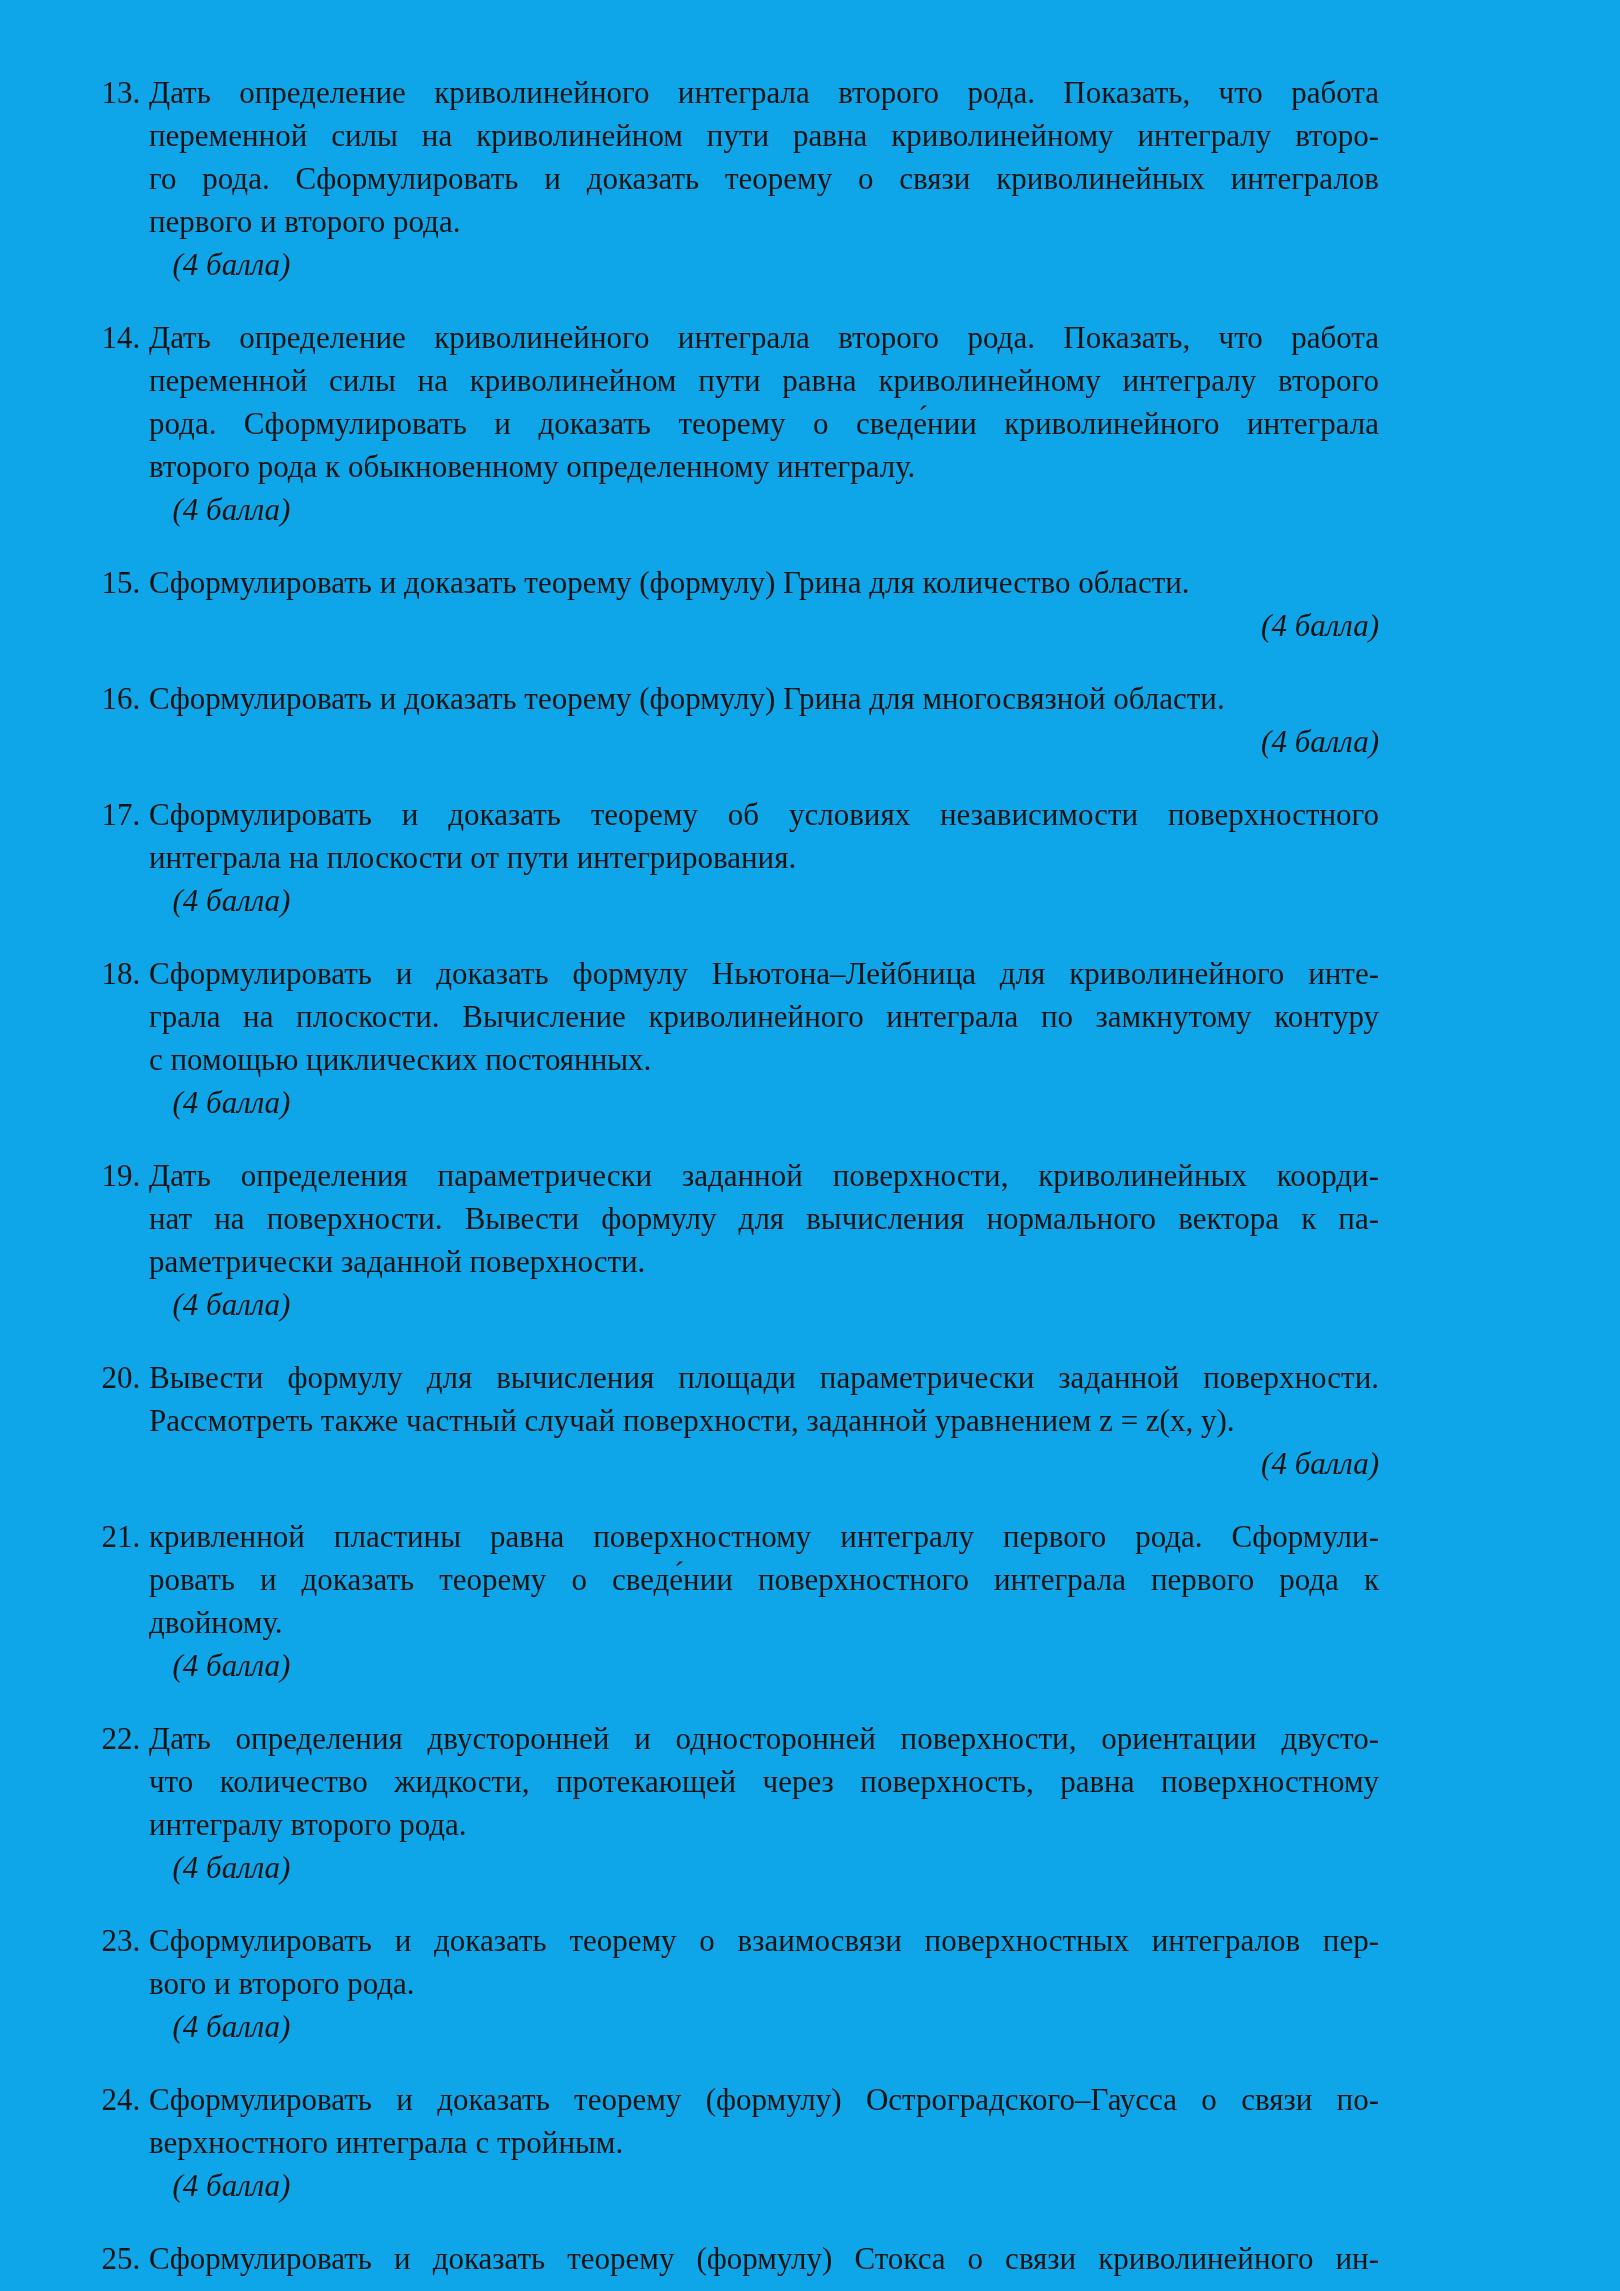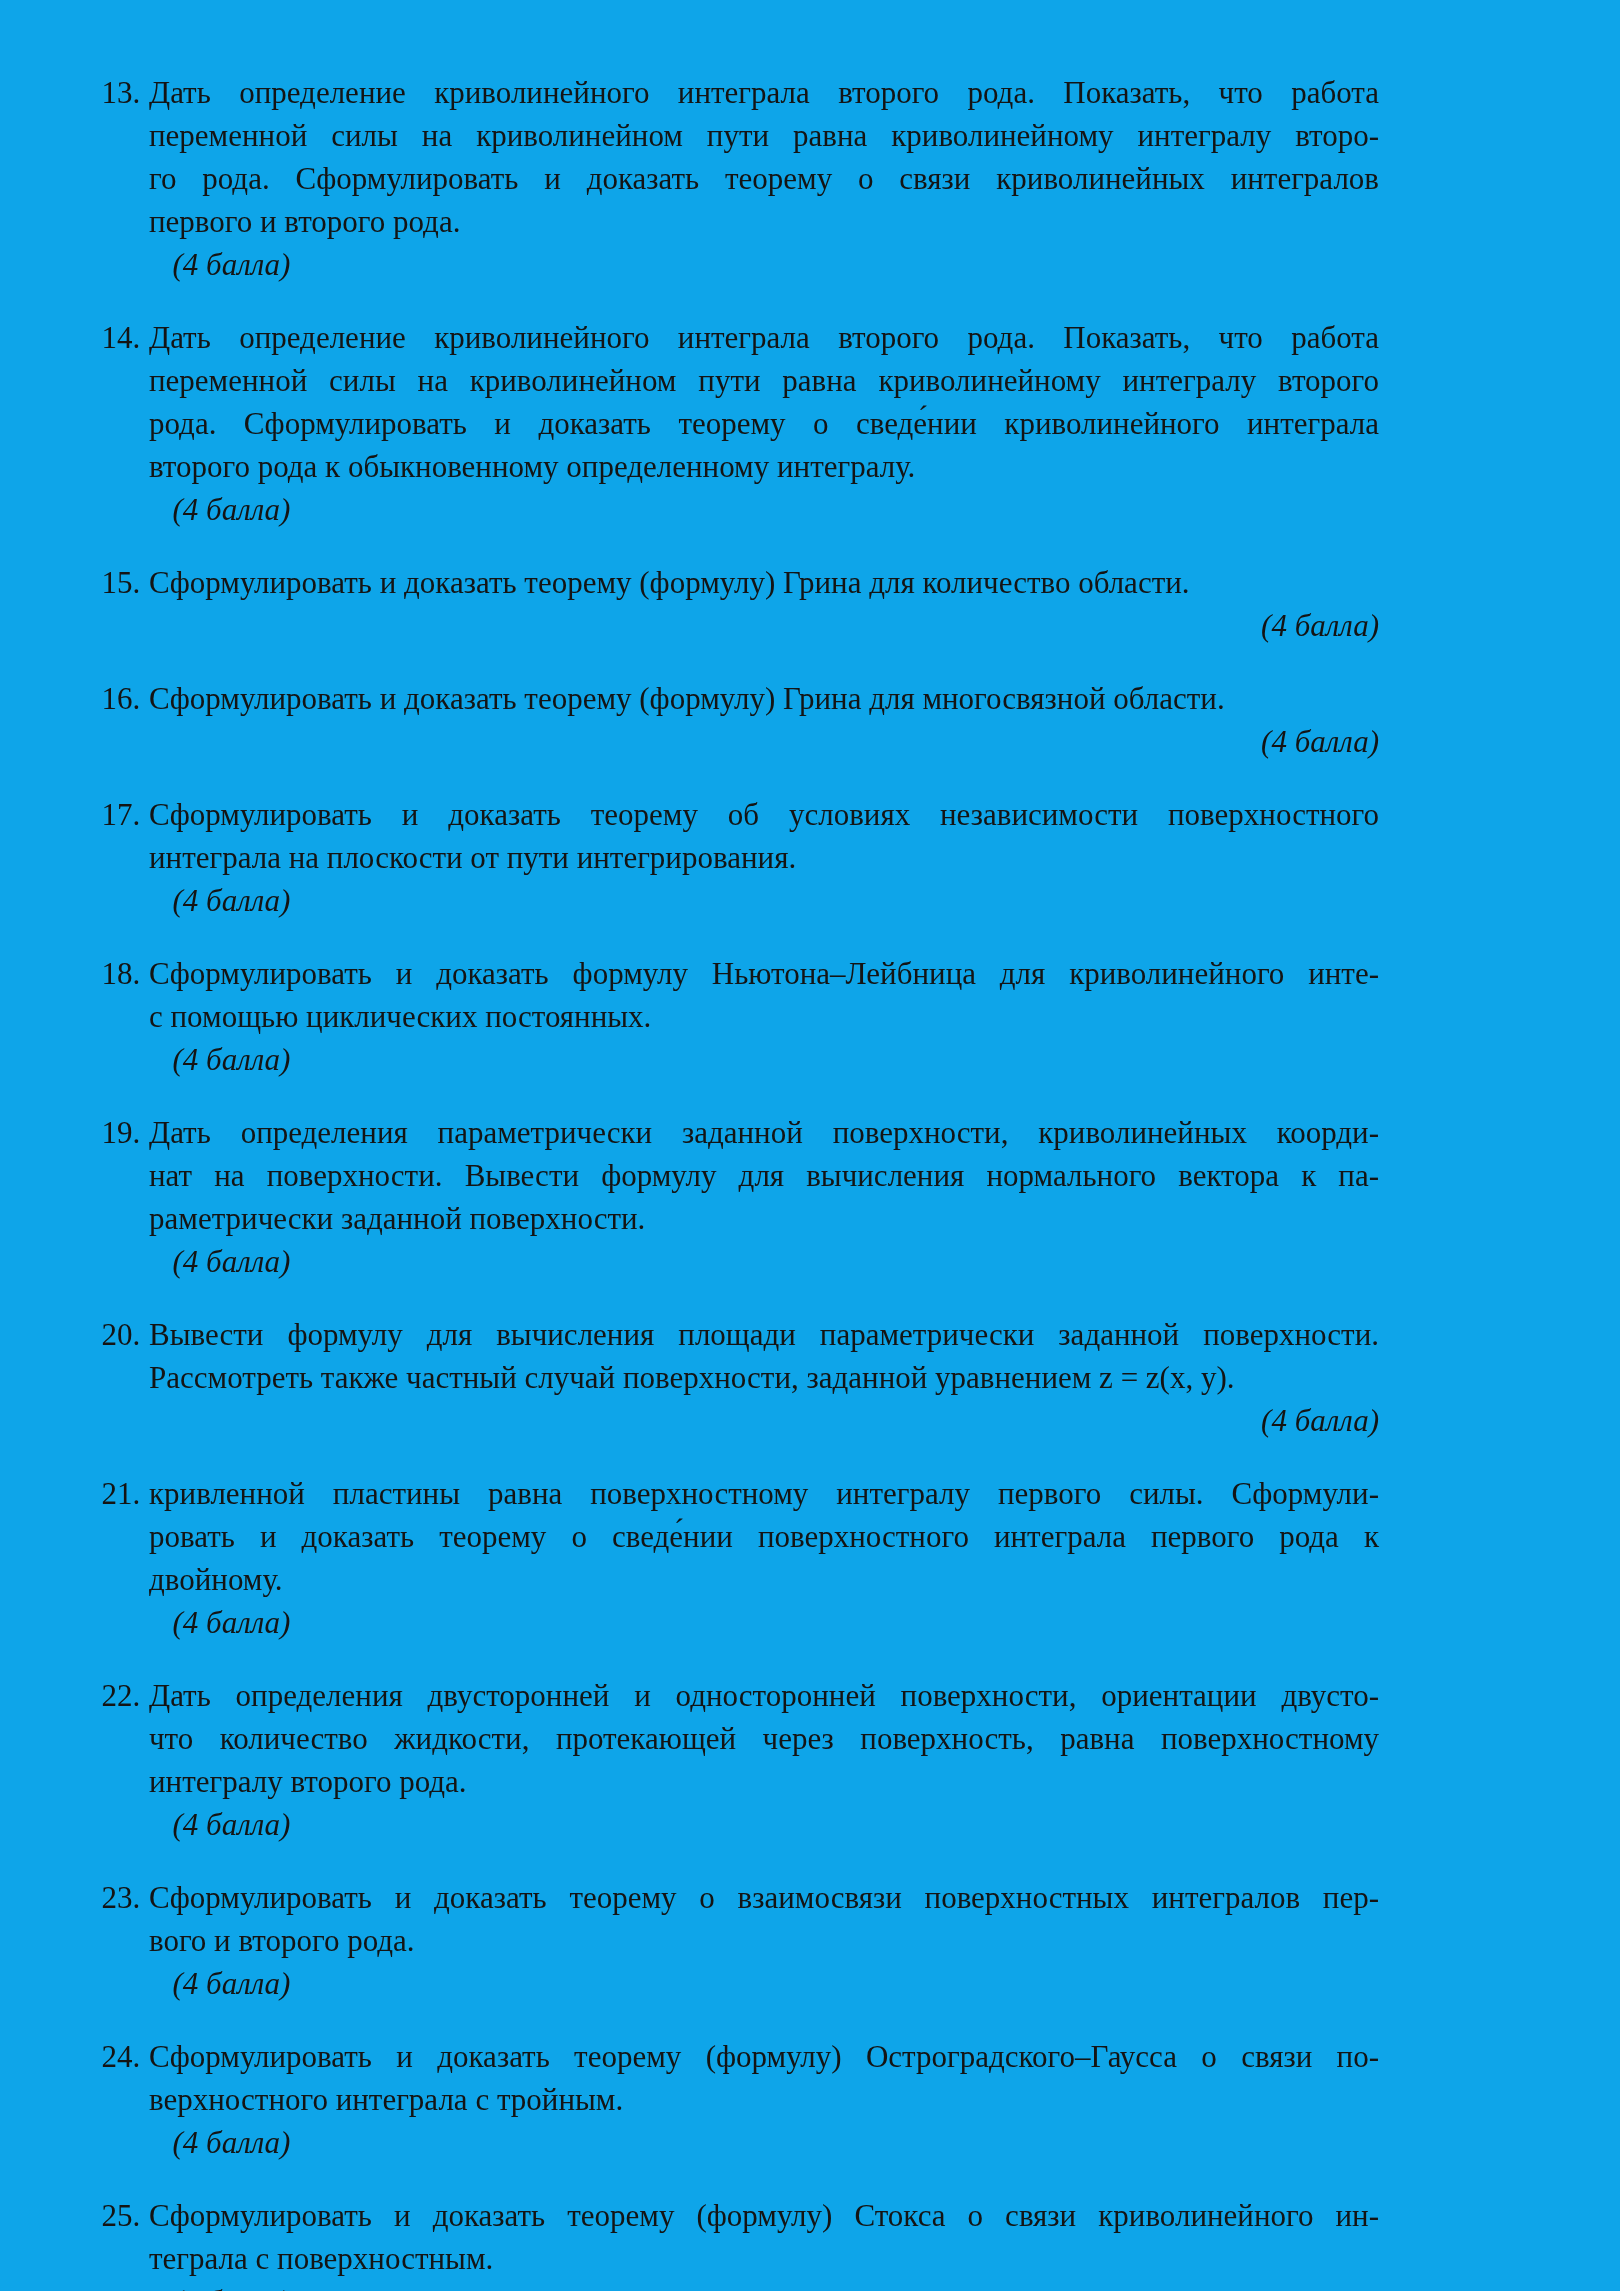--- a/index.html
+++ b/index.html
@@ -108,20 +108,21 @@
       <span class="line just">Сформулировать и доказать теорему об условиях независимости поверхностного</span>
       <span class="line final">
         <span>интеграла на плоскости от пути интегрирования.</span>
         <span class="score">(4 балла)</span>
       </span>
     </div>
 
     <div class="item">
       <span class="num">18.</span>
       <span class="line just">Сформулировать и доказать формулу Ньютона–Лейбница для криволинейного инте-</span>
+      <span class="line just">грала на плоскости. Вычисление криволинейного интеграла по замкнутому контуру</span>
       <span class="line final">
         <span>с помощью циклических постоянных.</span>
         <span class="score">(4 балла)</span>
       </span>
     </div>
 
     <div class="item">
       <span class="num">19.</span>
       <span class="line just">Дать определения параметрически заданной поверхности, криволинейных коорди-</span>
       <span class="line just">нат на поверхности. Вывести формулу для вычисления нормального вектора к па-</span>
@@ -135,21 +136,21 @@
       <span class="num">20.</span>
       <span class="line just">Вывести формулу для вычисления площади параметрически заданной поверхности.</span>
       <span class="line">Рассмотреть также частный случай поверхности, заданной уравнением z = z(x, y).</span>
       <span class="line score-only">
         <span class="score">(4 балла)</span>
       </span>
     </div>
 
     <div class="item">
       <span class="num">21.</span>
-      <span class="line just">кривленной пластины равна поверхностному интегралу первого силы. Сформули-</span>
+      <span class="line just">кривленной пластины равна поверхностному интегралу первого рода. Сформули-</span>
       <span class="line just">ровать и доказать теорему о сведе́нии поверхностного интеграла первого рода к</span>
       <span class="line final">
         <span>двойному.</span>
         <span class="score">(4 балла)</span>
       </span>
     </div>
 
     <div class="item">
       <span class="num">22.</span>
       <span class="line just">Дать определения двусторонней и односторонней поверхности, ориентации двусто-</span>

